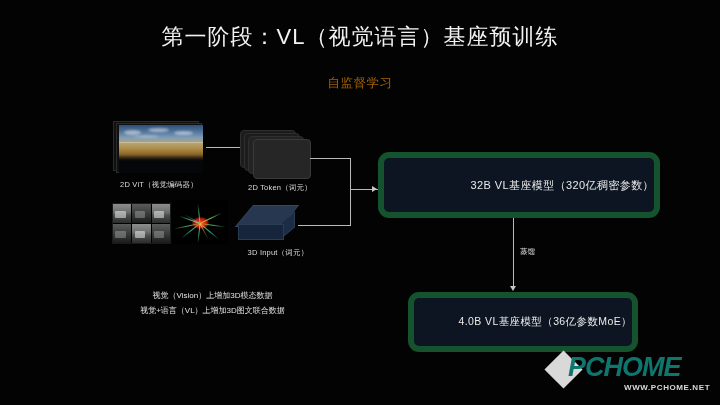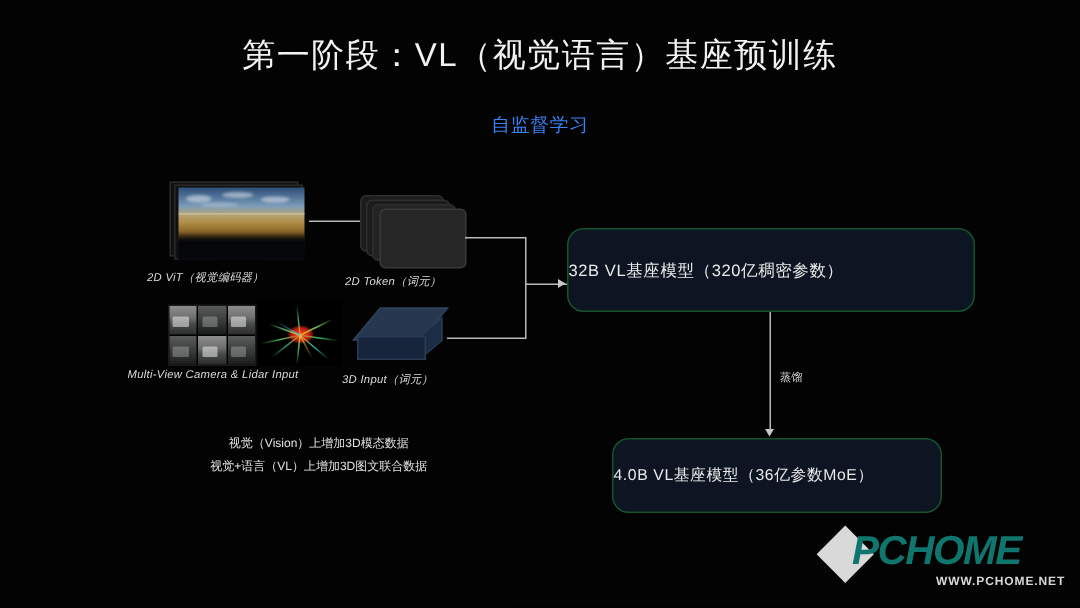--- a/index.html
+++ b/index.html
@@ -29,34 +29,33 @@
     letter-spacing: 1px;
     color: #f2f2f2;
     font-weight: 400;
   }
   .subtitle {
     position: absolute;
     left: 0; top: 75px;
     width: 720px;
     text-align: center;
     font-size: 12.5px;
-    color: #3b82f6;
+    color: #a16207;
     letter-spacing: .5px;
   }
 
   
   .cap {
     position: absolute;
-    text-align: left;
+    text-align: center;
     font-size: 7.5px;
     color: #dcdcdc;
     letter-spacing: .2px;
     line-height: 1.35;
     white-space: nowrap;
-    font-style: italic;
   }
 
   
   .vit-stack {
     position: absolute;
     left: 113px; top: 121px;
     width: 92px; height: 54px;
   }
   .vit-stack .sheet {
     position: absolute;
@@ -215,25 +214,25 @@
     width: 0; height: 0;
     border-left: 3.5px solid transparent;
     border-right: 3.5px solid transparent;
     border-top: 5px solid #c8c8c8;
   }
 
   
   .modelbox {
     position: absolute;
     background: #0c1521;
-    border: 1px solid #14532d;
+    border: 6px solid #14532d;
     border-radius: 11px;
     display: flex;
     align-items: center;
-    justify-content: flex-start;
+    justify-content: flex-end;
     color: #eaeaea;
     letter-spacing: .4px;
   }
   #box-32b {
     left: 378px; top: 152px;
     width: 270px; height: 54px;
     font-size: 11px;
   }
   #box-36b {
     left: 408px; top: 292px;
@@ -337,21 +336,20 @@
     <div class="ray" style="width:25px;transform:rotate(40deg);background:linear-gradient(to right,#ff8a20,#2fc7a8,rgba(0,0,0,0))"></div>
     <div class="ray" style="width:27px;transform:rotate(168deg);background:linear-gradient(to right,#ff5a20,#49d06a,rgba(0,0,0,0))"></div>
     <div class="ray" style="width:22px;transform:rotate(200deg);background:linear-gradient(to right,#ffc028,#5ad07a,rgba(0,0,0,0))"></div>
     <div class="ray" style="width:24px;transform:rotate(142deg);background:linear-gradient(to right,#ff7a20,#2bbf8c,rgba(0,0,0,0))"></div>
     <div class="ray" style="width:20px;transform:rotate(96deg);background:linear-gradient(to right,#ffd83a,#49c06a,rgba(0,0,0,0))"></div>
     <div class="ray" style="width:20px;transform:rotate(-96deg);background:linear-gradient(to right,#ff9a20,#3fbf7a,rgba(0,0,0,0))"></div>
     <div class="ray" style="width:18px;transform:rotate(62deg);background:linear-gradient(to right,#e8d04a,rgba(0,0,0,0))"></div>
     <div class="ray" style="width:18px;transform:rotate(-150deg);background:linear-gradient(to right,#4ac0d8,rgba(0,0,0,0))"></div>
   </div>
 
-  <div class="cap" style="left:85px;top:245px;width:170px;">Multi-View Camera &amp; Lidar Input</div>
 
   <div class="tok3d">
     <div class="top"></div>
     <div class="side"></div>
     <div class="front"></div>
   </div>
   <div class="cap" style="left:228px;top:248px;width:100px;">3D Input（词元）</div>
 
   <div class="line hline" style="left:206px;top:147px;width:34px;"></div>
 

